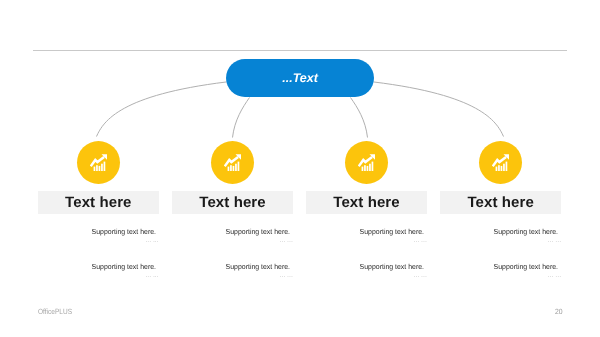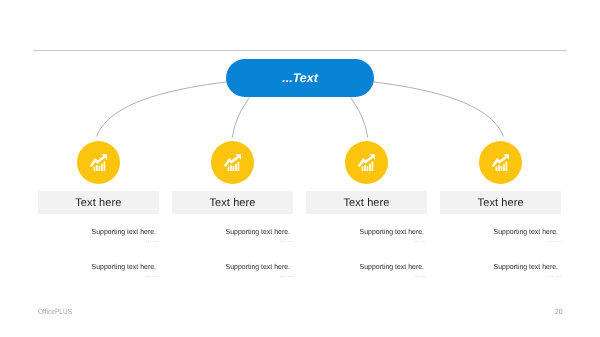--- a/index.html
+++ b/index.html
@@ -15,21 +15,21 @@
   .pill-text{color:#ffffff;font-size:12.5px;font-weight:bold;font-style:italic;letter-spacing:0px;}
 
   svg.links{position:absolute;left:0;top:0;width:600px;height:337px;}
 
   .circle{position:absolute;width:43px;height:43px;border-radius:50%;background:#fcc40c;
           display:flex;align-items:center;justify-content:center;}
   .circle svg{width:17.2px;height:17.1px;display:block;}
 
   .box{position:absolute;top:191.2px;height:22.4px;background:#f2f2f2;
        display:flex;align-items:center;justify-content:center;}
-  .box-text{font-size:11px;font-weight:normal;color:#1a1a1a;letter-spacing:.1px;position:relative;top:0.2px;}
+  .box-text{font-size:15px;font-weight:bold;color:#1a1a1a;letter-spacing:.1px;position:relative;top:0.2px;}
 
   .sup{position:absolute;text-align:right;}
   .sup .l1{font-size:7.3px;color:#2b2b2b;line-height:7px;white-space:nowrap;transform:scaleX(0.95);}
   .sup .l2{font-size:5.9px;color:#bdbdbd;line-height:8px;letter-spacing:0px;white-space:nowrap;margin-top:2.5px;}
 
   .footer-left{position:absolute;left:37.7px;top:306.6px;font-size:7.6px;color:#a6a6a6;letter-spacing:0;transform:scaleX(0.86);transform-origin:left top;}
   .footer-right{position:absolute;left:555.4px;top:306.6px;font-size:7.6px;color:#9b9b9b;letter-spacing:0;transform:scaleX(0.9);transform-origin:left top;}
 </style>
 </head>
 <body>

